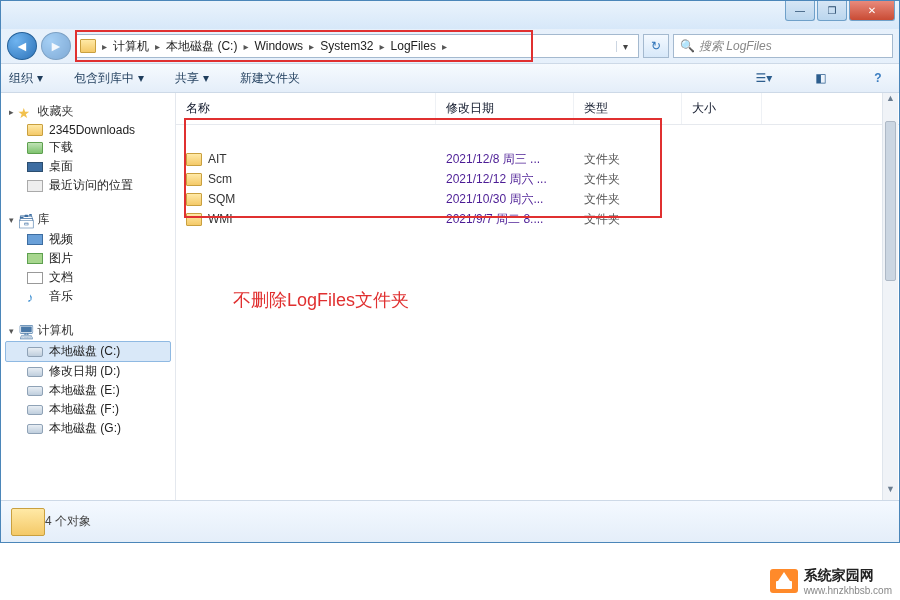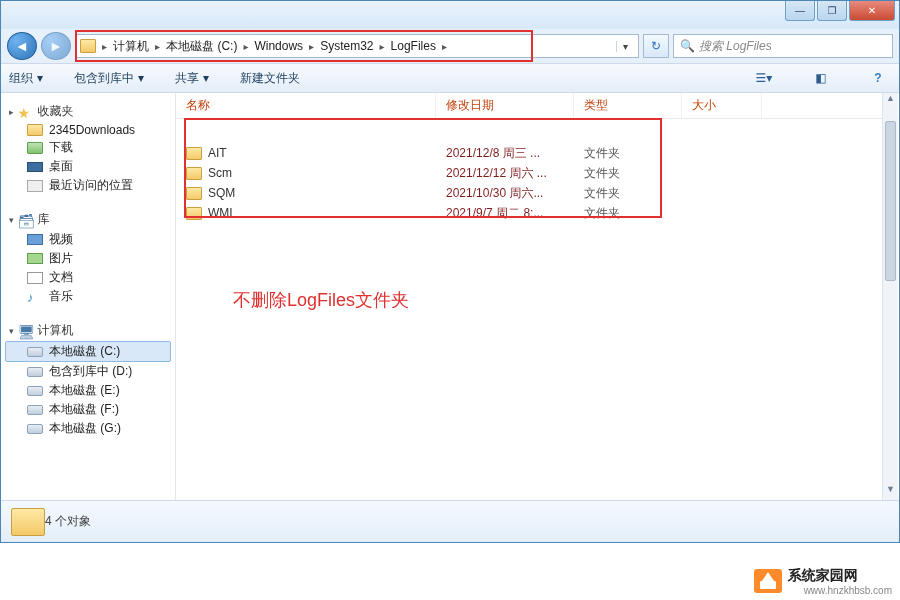--- a/index.html
+++ b/index.html
@@ -45,47 +45,47 @@
 .ficon.recent{ background:#eee; border:1px solid #aaa; height:12px;}
 .ficon.lib{ color:#3d6da1; font-size:14px;}
 .ficon.video{background:#6aa0d8;border:1px solid #3d6da1;height:11px;}
 .ficon.pic{background:#a7d68e;border:1px solid #5ea04f;height:11px;}
 .ficon.doc{background:#fff;border:1px solid #999;height:12px;}
 .ficon.music{color:#3d8ed1;font-size:13px;}
 .ficon.comp{color:#4a79a8;font-size:14px;}
 .ficon.drive{ background:linear-gradient(#e8eef4,#bfcedd); border:1px solid #8fa2b6; border-radius:2px; height:10px;}
 
 .content { flex:1; position:relative; }
-.colhdr { height:26px; border-bottom:1px solid #e6e9ee; display:flex; align-items:center; font-size:12px; color:#c2410c; }
+.colhdr { height:32px; border-bottom:1px solid #e6e9ee; display:flex; align-items:center; font-size:12px; color:#0f172a; }
 .colhdr .col{ padding:0 10px; border-right:1px solid #eef1f5; height:100%; display:flex; align-items:center;}
 .c-name{width:260px;} .c-date{width:138px;} .c-type{width:108px;} .c-size{width:80px;}
 .filelist{ padding:4px 0;}
 .frow{ display:flex; align-items:center; font-size:12px; color:#333; height:20px;}
 .frow .cell{padding:0 10px;margin-top:40px;}
 .frow .cell.name{width:260px; display:flex; align-items:center; gap:6px;}
-.frow .cell.date{width:138px; color:#7f1d1d;}
+.frow .cell.date{width:138px; color:#4c1d95;}
 .frow .cell.type{width:108px; color:#555;}
 .fold2{ width:16px; height:13px; background:linear-gradient(#ffe9a6,#f4c968); border:1px solid #c9a03f; border-radius:1px; display:inline-block;}
 
 
 .redbox1 { position:absolute; border:2px solid #e03030; top:29px; left:74px; width:458px; height:32px; pointer-events:none;}
 .redbox2 { position:absolute; border:2px solid #e03030; top:117px; left:183px; width:478px; height:100px; pointer-events:none;}
 .redtext { position:absolute; color:#e03030; font-size:18px; left:232px; line-height:1.6;}
 
 
 .status { position:absolute; bottom:0; left:0; right:0; height:42px; background:linear-gradient(#f4f9ff,#e4eef9); border-top:1px solid #cdd9e7; display:flex; align-items:center; padding:0 10px; font-size:12px; color:#444; }
 .status .bigfold{ width:34px; height:28px; background:linear-gradient(#ffe9a6,#f4c968); border:1px solid #c9a03f; border-radius:2px;}
 
 
 .watermark { position:absolute; right:0; bottom:2px; display:flex; align-items:center; gap:6px; padding:2px 8px;}
 .wm-logo { width:28px; height:24px; background:#ff8a2a; border-radius:3px; position:relative;}
 .wm-logo::before{content:""; position:absolute; left:6px; top:12px; width:16px; height:8px; background:#fff; border-radius:1px;}
 .wm-logo::after{content:""; position:absolute; left:8px; top:3px; width:0; height:0; border-left:6px solid transparent; border-right:6px solid transparent; border-bottom:9px solid #fff;}
 .wm-text{ font-size:14px; font-weight:bold; color:#222;}
-.wm-sub{ font-size:10px; color:#888; display:block; font-weight:normal;margin-left:16px;}
+.wm-sub{ font-size:10px; color:#888; display:block; font-weight:normal;}
 
 .scrollbar{position:absolute; right:1px; top:92px; bottom:42px; width:16px; background:#f0f3f7; border-left:1px solid #dfe5ec;}
 .scrollbar .thumb{position:absolute; top:28px; left:2px; right:2px; height:160px; background:#cbd6e2; border:1px solid #aeb9c6; border-radius:2px;}
 .scrollbar .arr{position:absolute; left:0; right:0; height:16px; text-align:center; font-size:9px; color:#6b7d90;}
 .scrollbar .arr.up{top:0;} .scrollbar .arr.dn{bottom:0;}
 </style>
 </head>
 <body>
 
 <div class="window">
@@ -197,21 +197,21 @@
           <span class="tri">▾</span>
           <span class="ficon comp">🖥</span>
           <span>计算机</span>
         </div>
         <div class="sitem sel">
             <span class="ficon drive"></span>
             <span>本地磁盘 (C:)</span>
           </div>
         <div class="sitem">
             <span class="ficon drive"></span>
-            <span>包含到库中 (D:)</span>
+            <span>修改日期 (D:)</span>
           </div>
         <div class="sitem">
             <span class="ficon drive"></span>
             <span>本地磁盘 (E:)</span>
           </div>
         <div class="sitem">
             <span class="ficon drive"></span>
             <span>本地磁盘 (F:)</span>
           </div>
         <div class="sitem">

